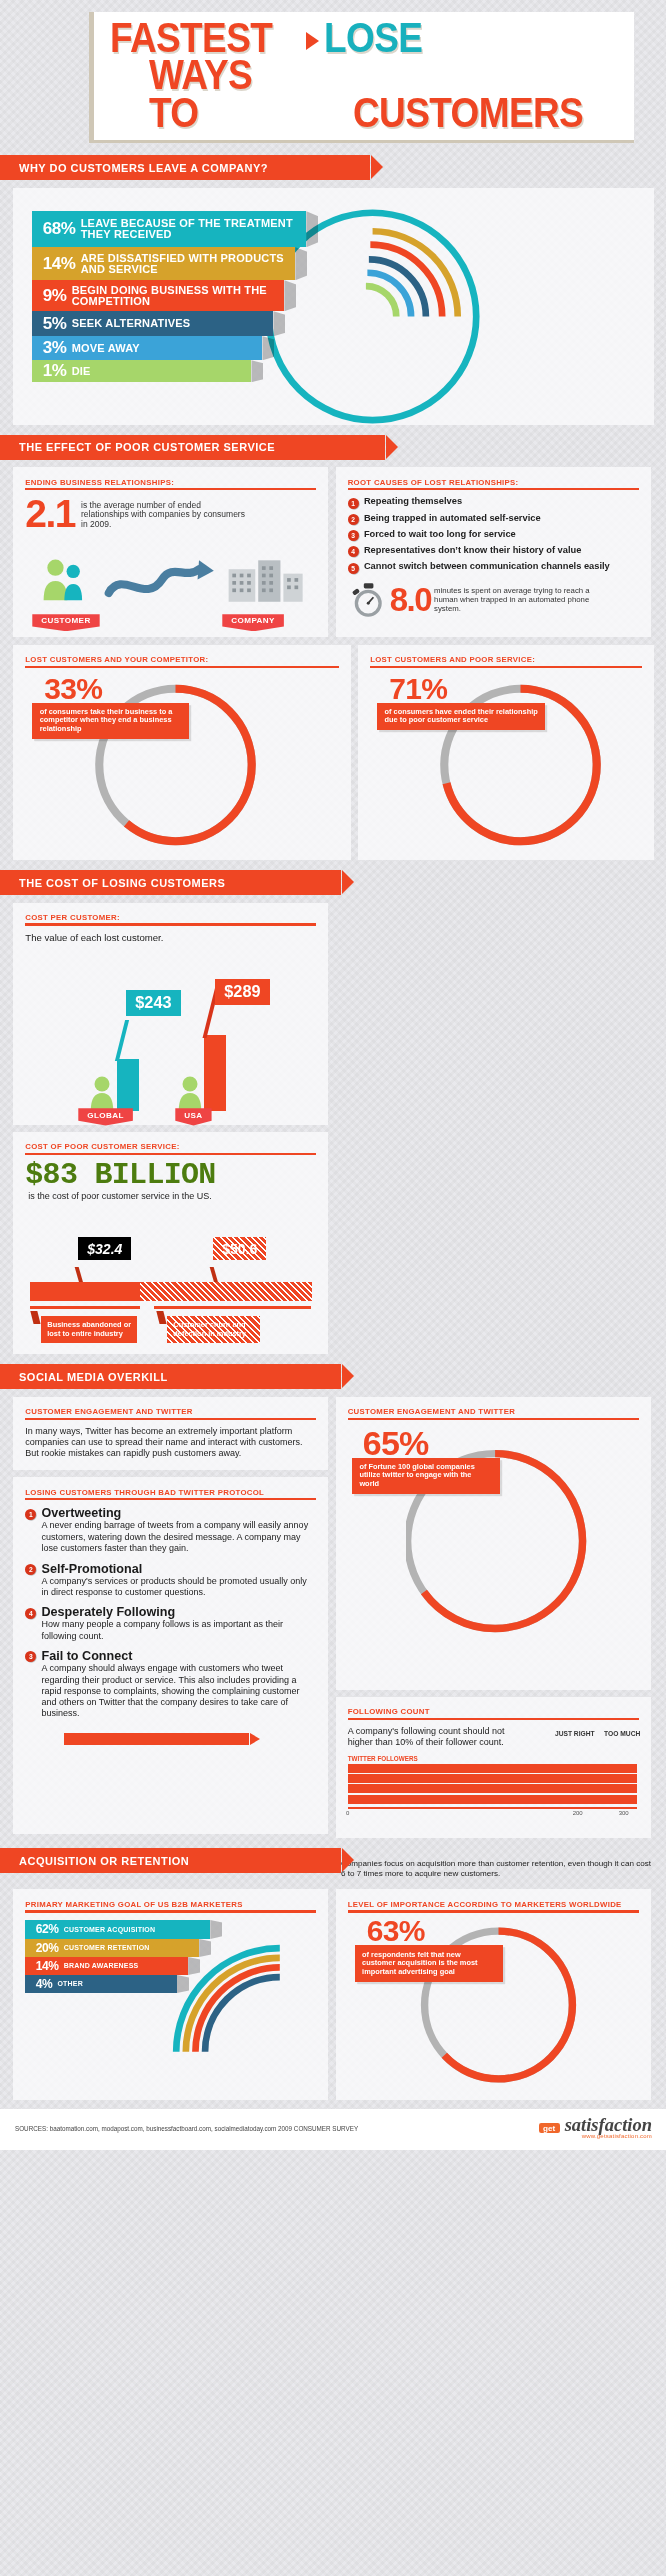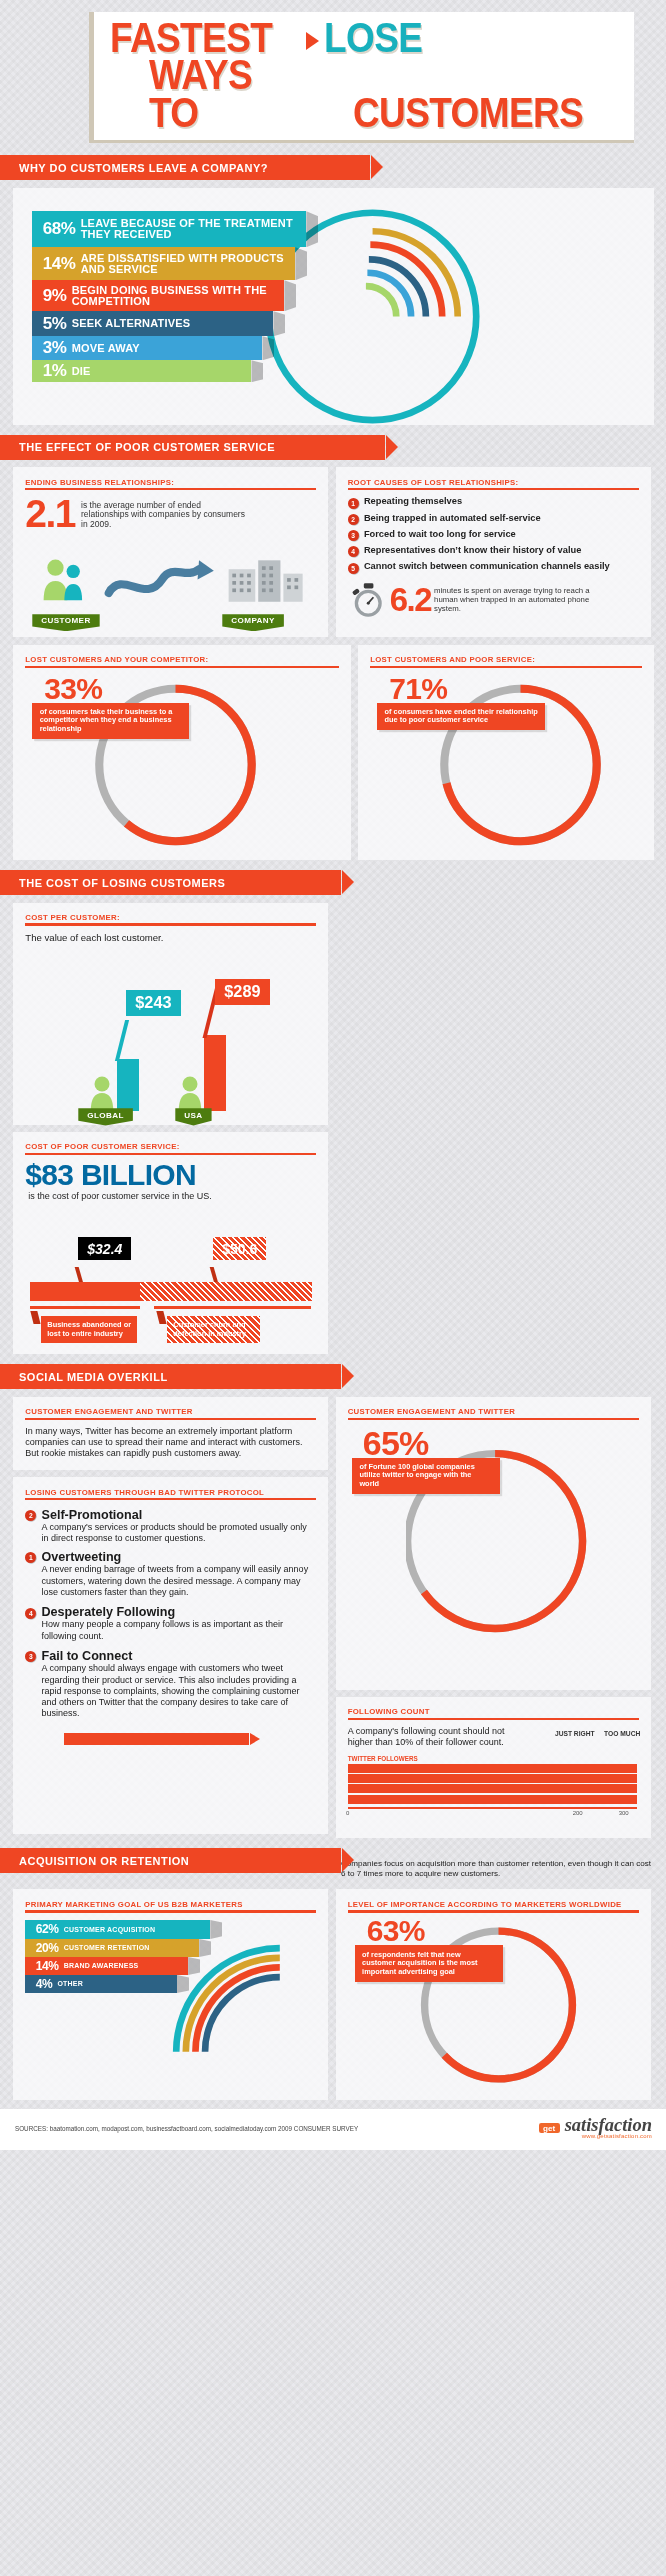--- a/index.html
+++ b/index.html
@@ -82,21 +82,21 @@
   .fbar .pct { font-weight:bold; font-size:17px; margin-right:5.2px; letter-spacing:-0.4px;}
   .fbar .lbl { font-weight:bold; font-size:11px; line-height:1.02; letter-spacing:0.2px; text-transform:uppercase;}
   .fbar:after {
     content:""; position:absolute; right:-12px; top:0; height:100%;
     width:12px; background:rgba(0,0,0,0.25);
     clip-path:polygon(0 0,100% 14%,100% 86%,0 100%);
   }
 
   
   .badge {
-    background:#4d7c0f;color:#fff;font-family:"Liberation Sans Narrow","Liberation Sans",sans-serif;
+    background:#ef4444;color:#fff;font-family:"Liberation Sans Narrow","Liberation Sans",sans-serif;
     font-weight:bold;font-size:8.1px;letter-spacing:0.4px;padding:2.2px 9px;display:inline-block;
     clip-path:polygon(0 0,100% 0,100% 72%,50% 100%,0 72%);
     padding-bottom:6px;
   }
 
   
   .numlist li { list-style:none; display:flex; gap:5.2px; margin-bottom:3.7px; }
   .numdot {
     flex:0 0 auto; width:11px;height:11px;border-radius:50%;
     background:#d8341a; color:#fff; font-size:6.7px; font-weight:bold;
@@ -293,21 +293,21 @@
       </ul>
 
       <div style="display:flex; align-items:center; gap:3px; margin-top:7.4px;">
         <svg width="39" height="37" viewBox="0 0 52 50">
           <rect x="21" y="3" width="13" height="7" rx="2" fill="#3a3a3a"></rect>
           <rect x="6" y="12" width="9" height="6" rx="2" fill="#3a3a3a" transform="rotate(-35 10 15)"></rect>
           <circle cx="27" cy="30" r="16" fill="none" stroke="#9aa0a4" stroke-width="4.5"></circle>
           <line x1="27" y1="30" x2="34" y2="22" stroke="#3a3a3a" stroke-width="2.4"></line>
           <circle cx="27" cy="30" r="2" fill="#3a3a3a"></circle>
         </svg>
-        <div class="bigstat" style="font-size:33px;">6.2</div>
+        <div class="bigstat" style="font-size:33px;">8.0</div>
         <div class="small" style="width:159px;">minutes is spent on average trying to reach a human when trapped in an automated phone system.</div>
       </div>
     </div>
   </div>
 
   <div class="row" style="margin-top:7.4px;">
 
     <div class="card pad donutwrap" style="width:360px; height:215px; position:relative;">
       <div class="kicker">LOST CUSTOMERS AND YOUR COMPETITOR:</div>
       <div class="rule"></div>
@@ -365,21 +365,21 @@
         <span class="badge">GLOBAL</span>
       </div>
       <div style="position:absolute; left:162px; top:204px;">
         <span class="badge">USA</span>
       </div>
     </div>
 
     <div class="card pad" style="width:315px; height:222px; position:relative;">
       <div class="kicker">COST OF POOR CUSTOMER SERVICE:</div>
       <div class="rule"></div>
-      <div style="color:#0369a1; font-weight:bold; font-size:30px; line-height:0.95; letter-spacing:-0.7px; font-family:Liberation Sans, sans-serif;">$83 BILLION</div>
+      <div style="color:#4d7c0f; font-weight:bold; font-size:30px; line-height:0.95; letter-spacing:-0.7px; font-family:Liberation Mono, monospace;">$83 BILLION</div>
       <div class="bodytxt" style="margin-top:1.5px; margin-left:3px;">is the cost of poor customer service in the US.</div>
 
       <div style="position:absolute; left:65px; top:105px;">
         <span class="flagbox" style="background:#000000; font-size:14px;font-style:italic;">$32.4</span>
       </div>
       <div style="position:absolute; left:64px; top:135px; width:4.4px; height:16.3px; background:#c02f12; transform:skewX(16deg);"></div>
 
       <div style="position:absolute; left:200px; top:105px;">
         <span class="flagbox hatch" style="font-size:14px;">$50.6</span>
       </div>
@@ -409,32 +409,32 @@
       <div class="card pad" style="margin-bottom:7.4px;">
         <div class="kicker">CUSTOMER ENGAGEMENT AND TWITTER</div>
         <div class="rule"></div>
         <div class="bodytxt">In many ways, Twitter has become an extremely important platform companies can use to spread their name and interact with customers. But rookie mistakes can rapidly push customers away.</div>
       </div>
 
       <div class="card pad" style="height:357px;">
         <div class="kicker">LOSING CUSTOMERS THROUGH BAD TWITTER PROTOCOL</div>
         <div class="rule"></div>
 
+        <div style="display:flex; gap:5.2px; margin-top:6px;">
+          <span class="numdot" style="margin-top:2.2px;">1</span>
+          <div>
+            <div style="font-size:12.6px; font-weight:bold; color:#1a1a1a;">Overtweeting</div>
+            <div class="bodytxt">A never ending barrage of tweets from a company will easily annoy customers, watering down the desired message. A company may lose customers faster than they gain.</div>
+          </div>
+        </div>
         <div style="display:flex; gap:5.2px; margin-top:7.4px;">
           <span class="numdot" style="margin-top:2.2px;">2</span>
           <div>
             <div style="font-size:12.6px; font-weight:bold; color:#1a1a1a;">Self-Promotional</div>
             <div class="bodytxt">A company's services or products should be promoted usually only in direct response to customer questions.</div>
-          </div>
-        </div>
-        <div style="display:flex; gap:5.2px; margin-top:6px;">
-          <span class="numdot" style="margin-top:2.2px;">1</span>
-          <div>
-            <div style="font-size:12.6px; font-weight:bold; color:#1a1a1a;">Overtweeting</div>
-            <div class="bodytxt">A never ending barrage of tweets from a company will easily annoy customers, watering down the desired message. A company may lose customers faster than they gain.</div>
           </div>
         </div>
         <div style="display:flex; gap:5.2px; margin-top:7.4px;">
           <span class="numdot" style="margin-top:2.2px;">4</span>
           <div>
             <div style="font-size:12.6px; font-weight:bold; color:#1a1a1a;">Desperately Following</div>
             <div class="bodytxt">How many people a company follows is as important as their following count.</div>
           </div>
         </div>
         <div style="display:flex; gap:5.2px; margin-top:7.4px;">

